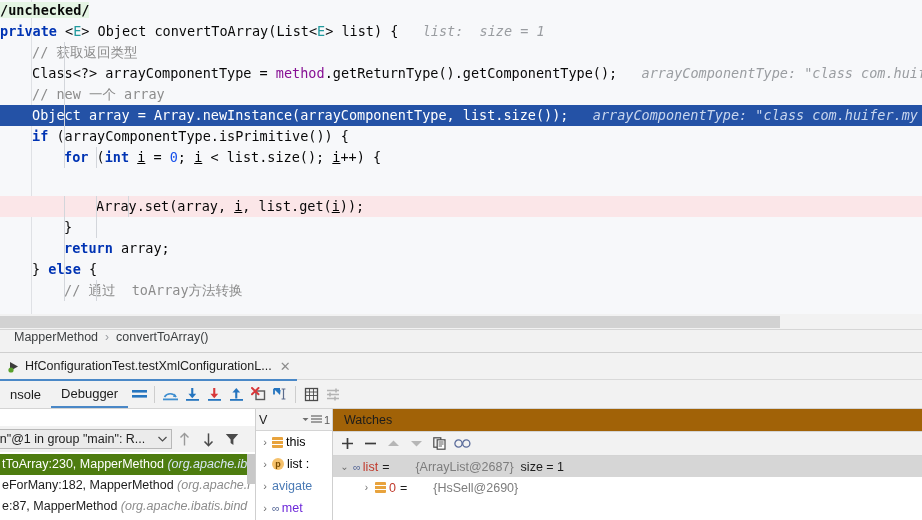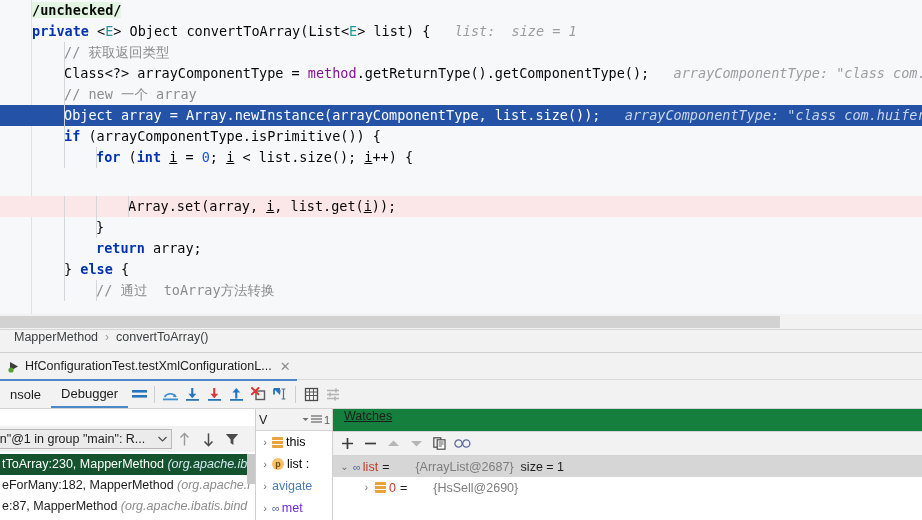--- a/index.html
+++ b/index.html
@@ -24,21 +24,21 @@
     position: absolute; left: 31px; top: 0; width: 1px; height: 314px;
     background: #dfe1e5;
   }
   .code {
     position: absolute; left: 0; top: 0; width: 922px;
     font-family: "DejaVu Sans Mono", monospace;
     font-size: 13.5px;
   }
   .line {
     position: relative; height: 21px; line-height: 21px;
-    white-space: pre; padding-left: 32px;
+    white-space: pre; 
   }
   .line.hl-exec { background: #2452a6; }
   .line.hl-exec .tok-kw,
   .line.hl-exec .tok-id,
   .line.hl-exec .tok-plain,
   .line.hl-exec .tok-type,
   .line.hl-exec .tok-num,
   .line.hl-exec .tok-fld { color: #ffffff; }
   .line.hl-exec .hint { color: #c8d6ee; }
   .line.hl-pink { background: #fbe6e8; margin-top: 28px; }
@@ -161,21 +161,21 @@
     justify-content: center; cursor: pointer;
   }
   .frames-list {
     position: absolute; left: 0; top: 45px; width: 256px; height: 66px;
     background: #ffffff; overflow: hidden;
   }
   .frame-row {
     height: 21px; line-height: 21px; font-size: 12.5px;
     white-space: nowrap; padding-left: 2px; color: #1c1c1c;
   }
-  .frame-row.sel { background: #14532d; color: #ffffff; }
+  .frame-row.sel { background: #4d7c0f; color: #ffffff; }
   .frame-row .pkg { color: #8c8c8c; font-style: italic; }
   .frame-row.sel .pkg { color: #d7e6f5; }
   .frames-vscroll {
     position: absolute; right: 0; top: 45px; width: 9px; height: 30px;
     background: #c8c8c8;
   }
   .frames-edge {
     position: absolute; left: 255px; top: 0; width: 1px; height: 111px;
     background: #cfcfcf;
   }
@@ -220,23 +220,23 @@
     position: absolute; left: 332px; top: 0; width: 1px; height: 111px;
     background: #cfcfcf;
   }
 
   
   .watches {
     position: absolute; left: 333px; top: 0; width: 589px; height: 111px;
     background: #ffffff;
   }
   .watch-header {
-    height: 23px; display: flex; align-items: flex-start;
-    background: #15803d; font-size: 12.5px; color: #1c1c1c;
-    padding-left: 11px; border-bottom: 1px solid #d4d4d4; text-decoration: underline;
+    height: 23px; display: flex; align-items: center;
+    background: #a16207; font-size: 12.5px; color: #1c1c1c;
+    padding-left: 11px; border-bottom: 1px solid #d4d4d4;
   }
   .watch-toolbar {
     height: 24px; display: flex; align-items: center;
     background: #f2f2f2; padding-left: 3px;
     border-bottom: 1px solid #d4d4d4;
   }
   .wt-ico {
     width: 23px; height: 22px; display: flex; align-items: center;
     justify-content: center; cursor: pointer; color: #3c3c3c;
     font-size: 15px;

